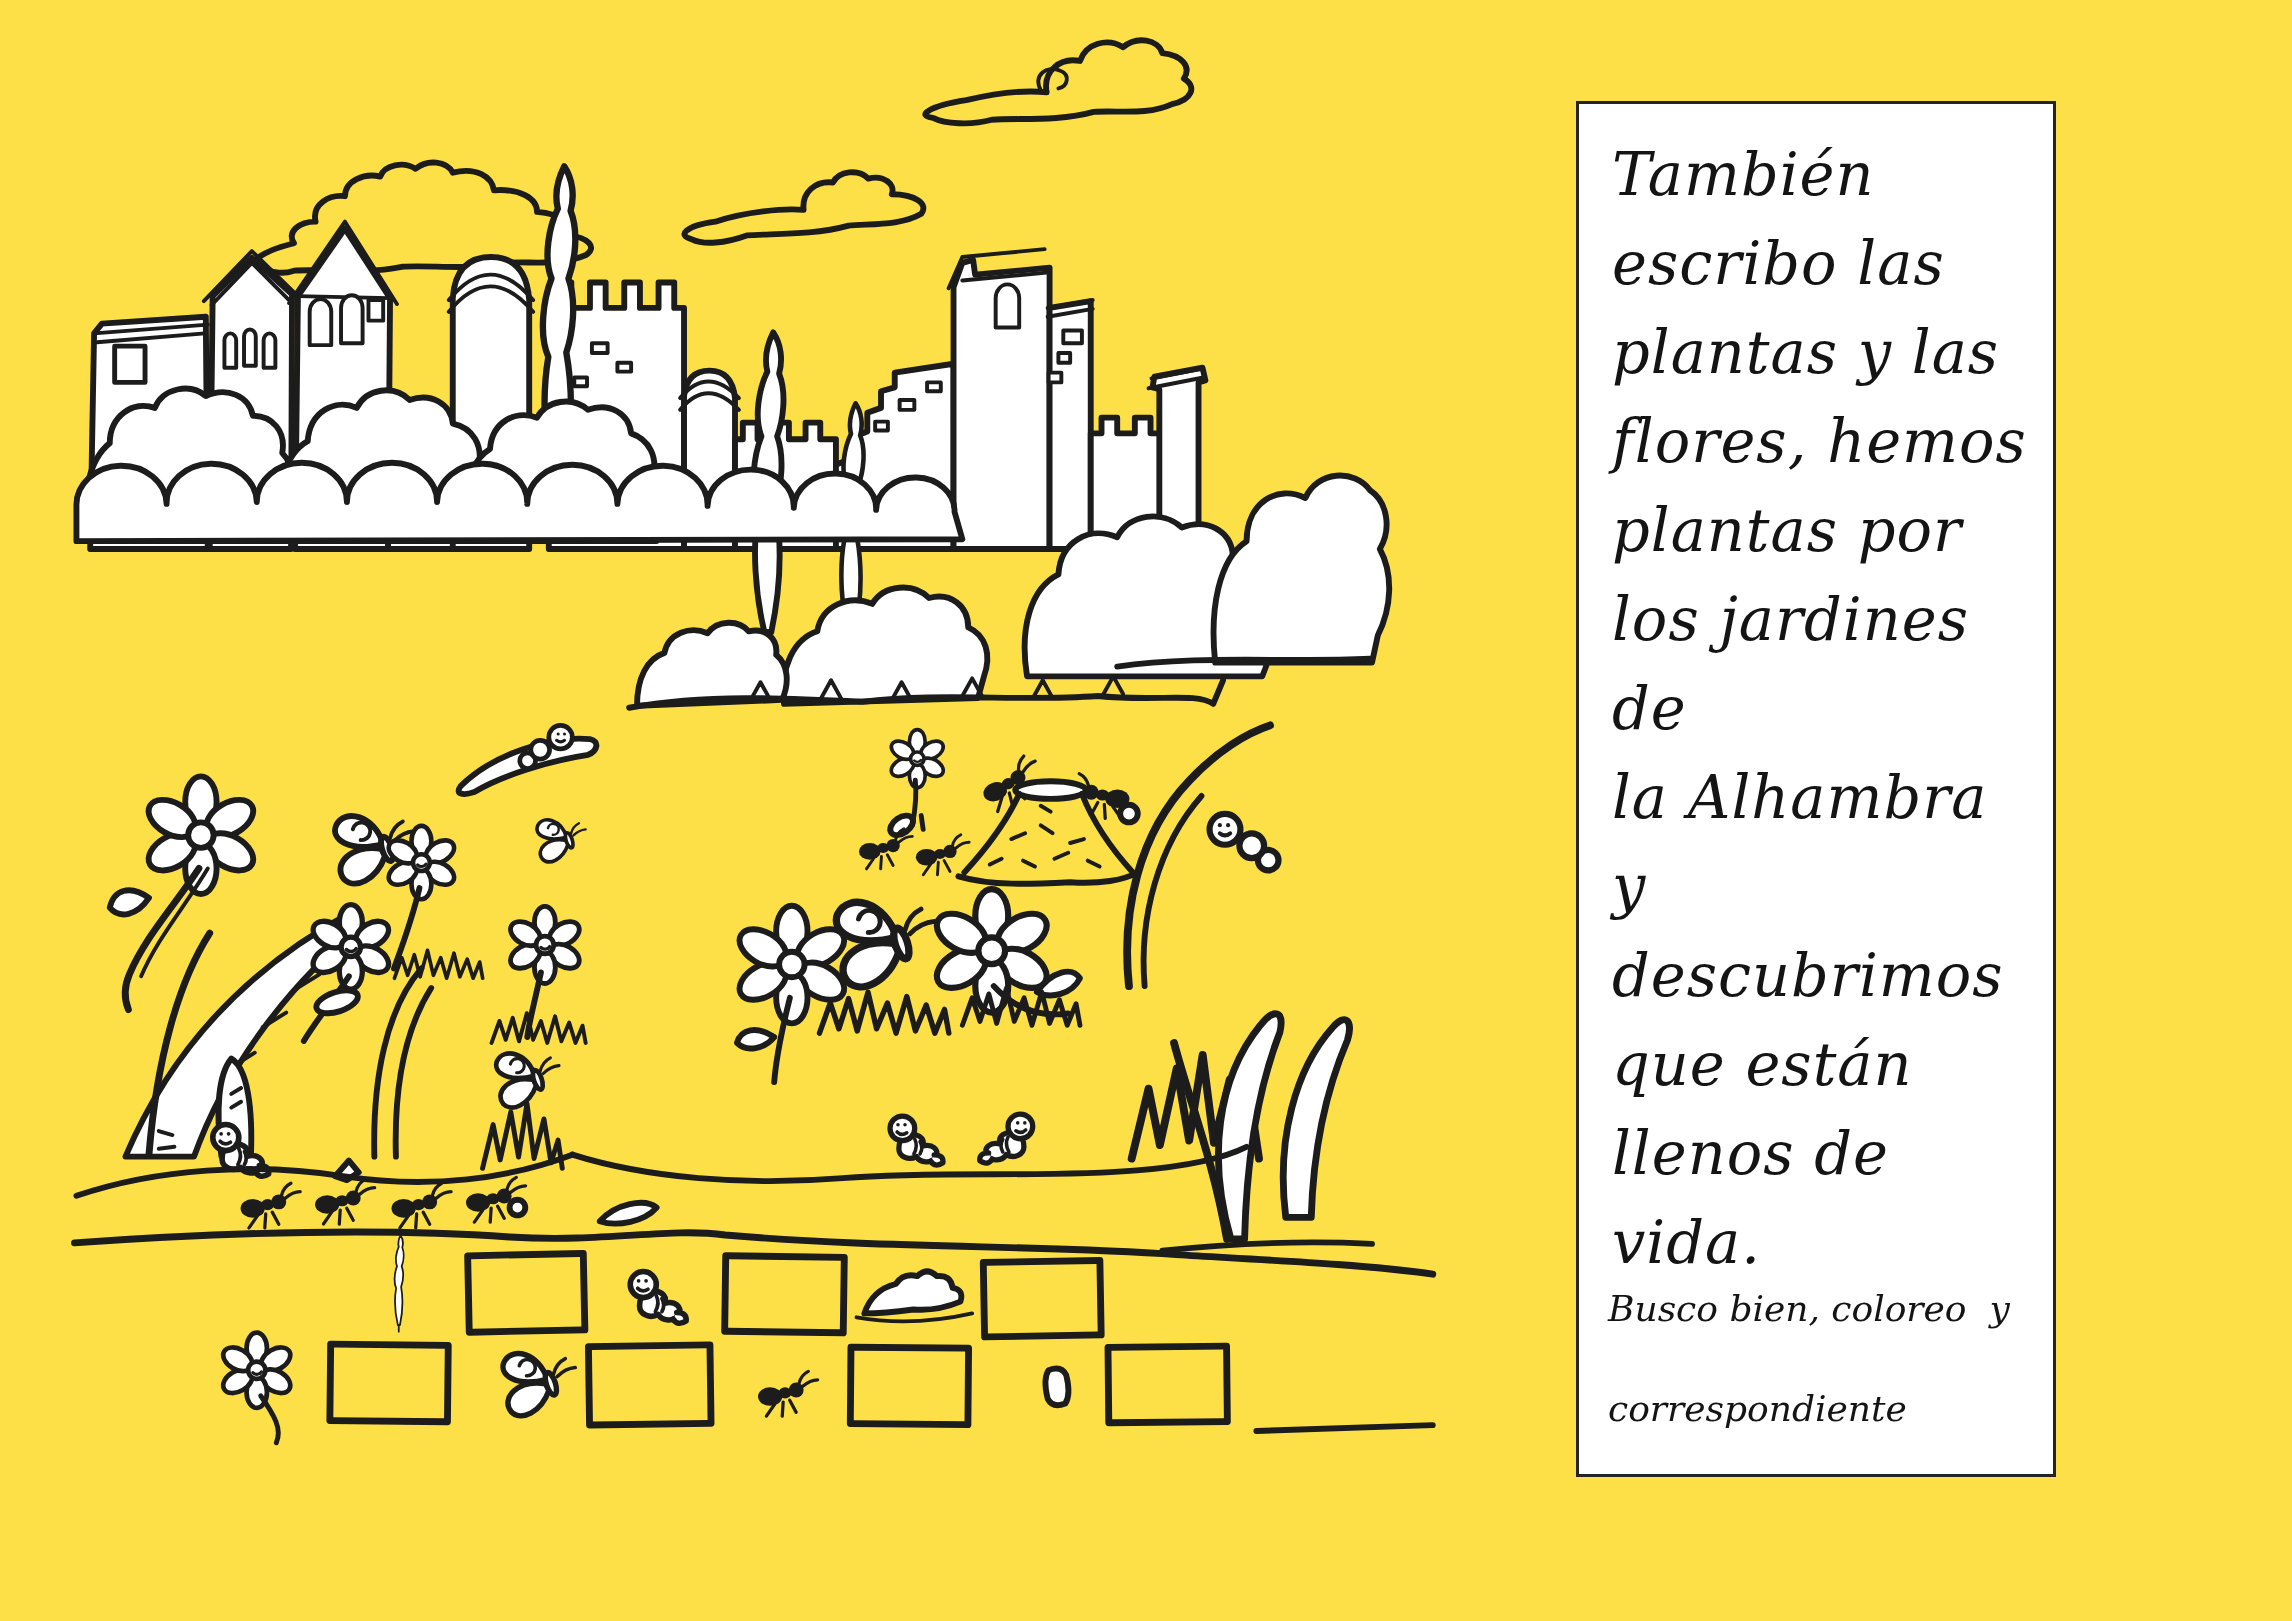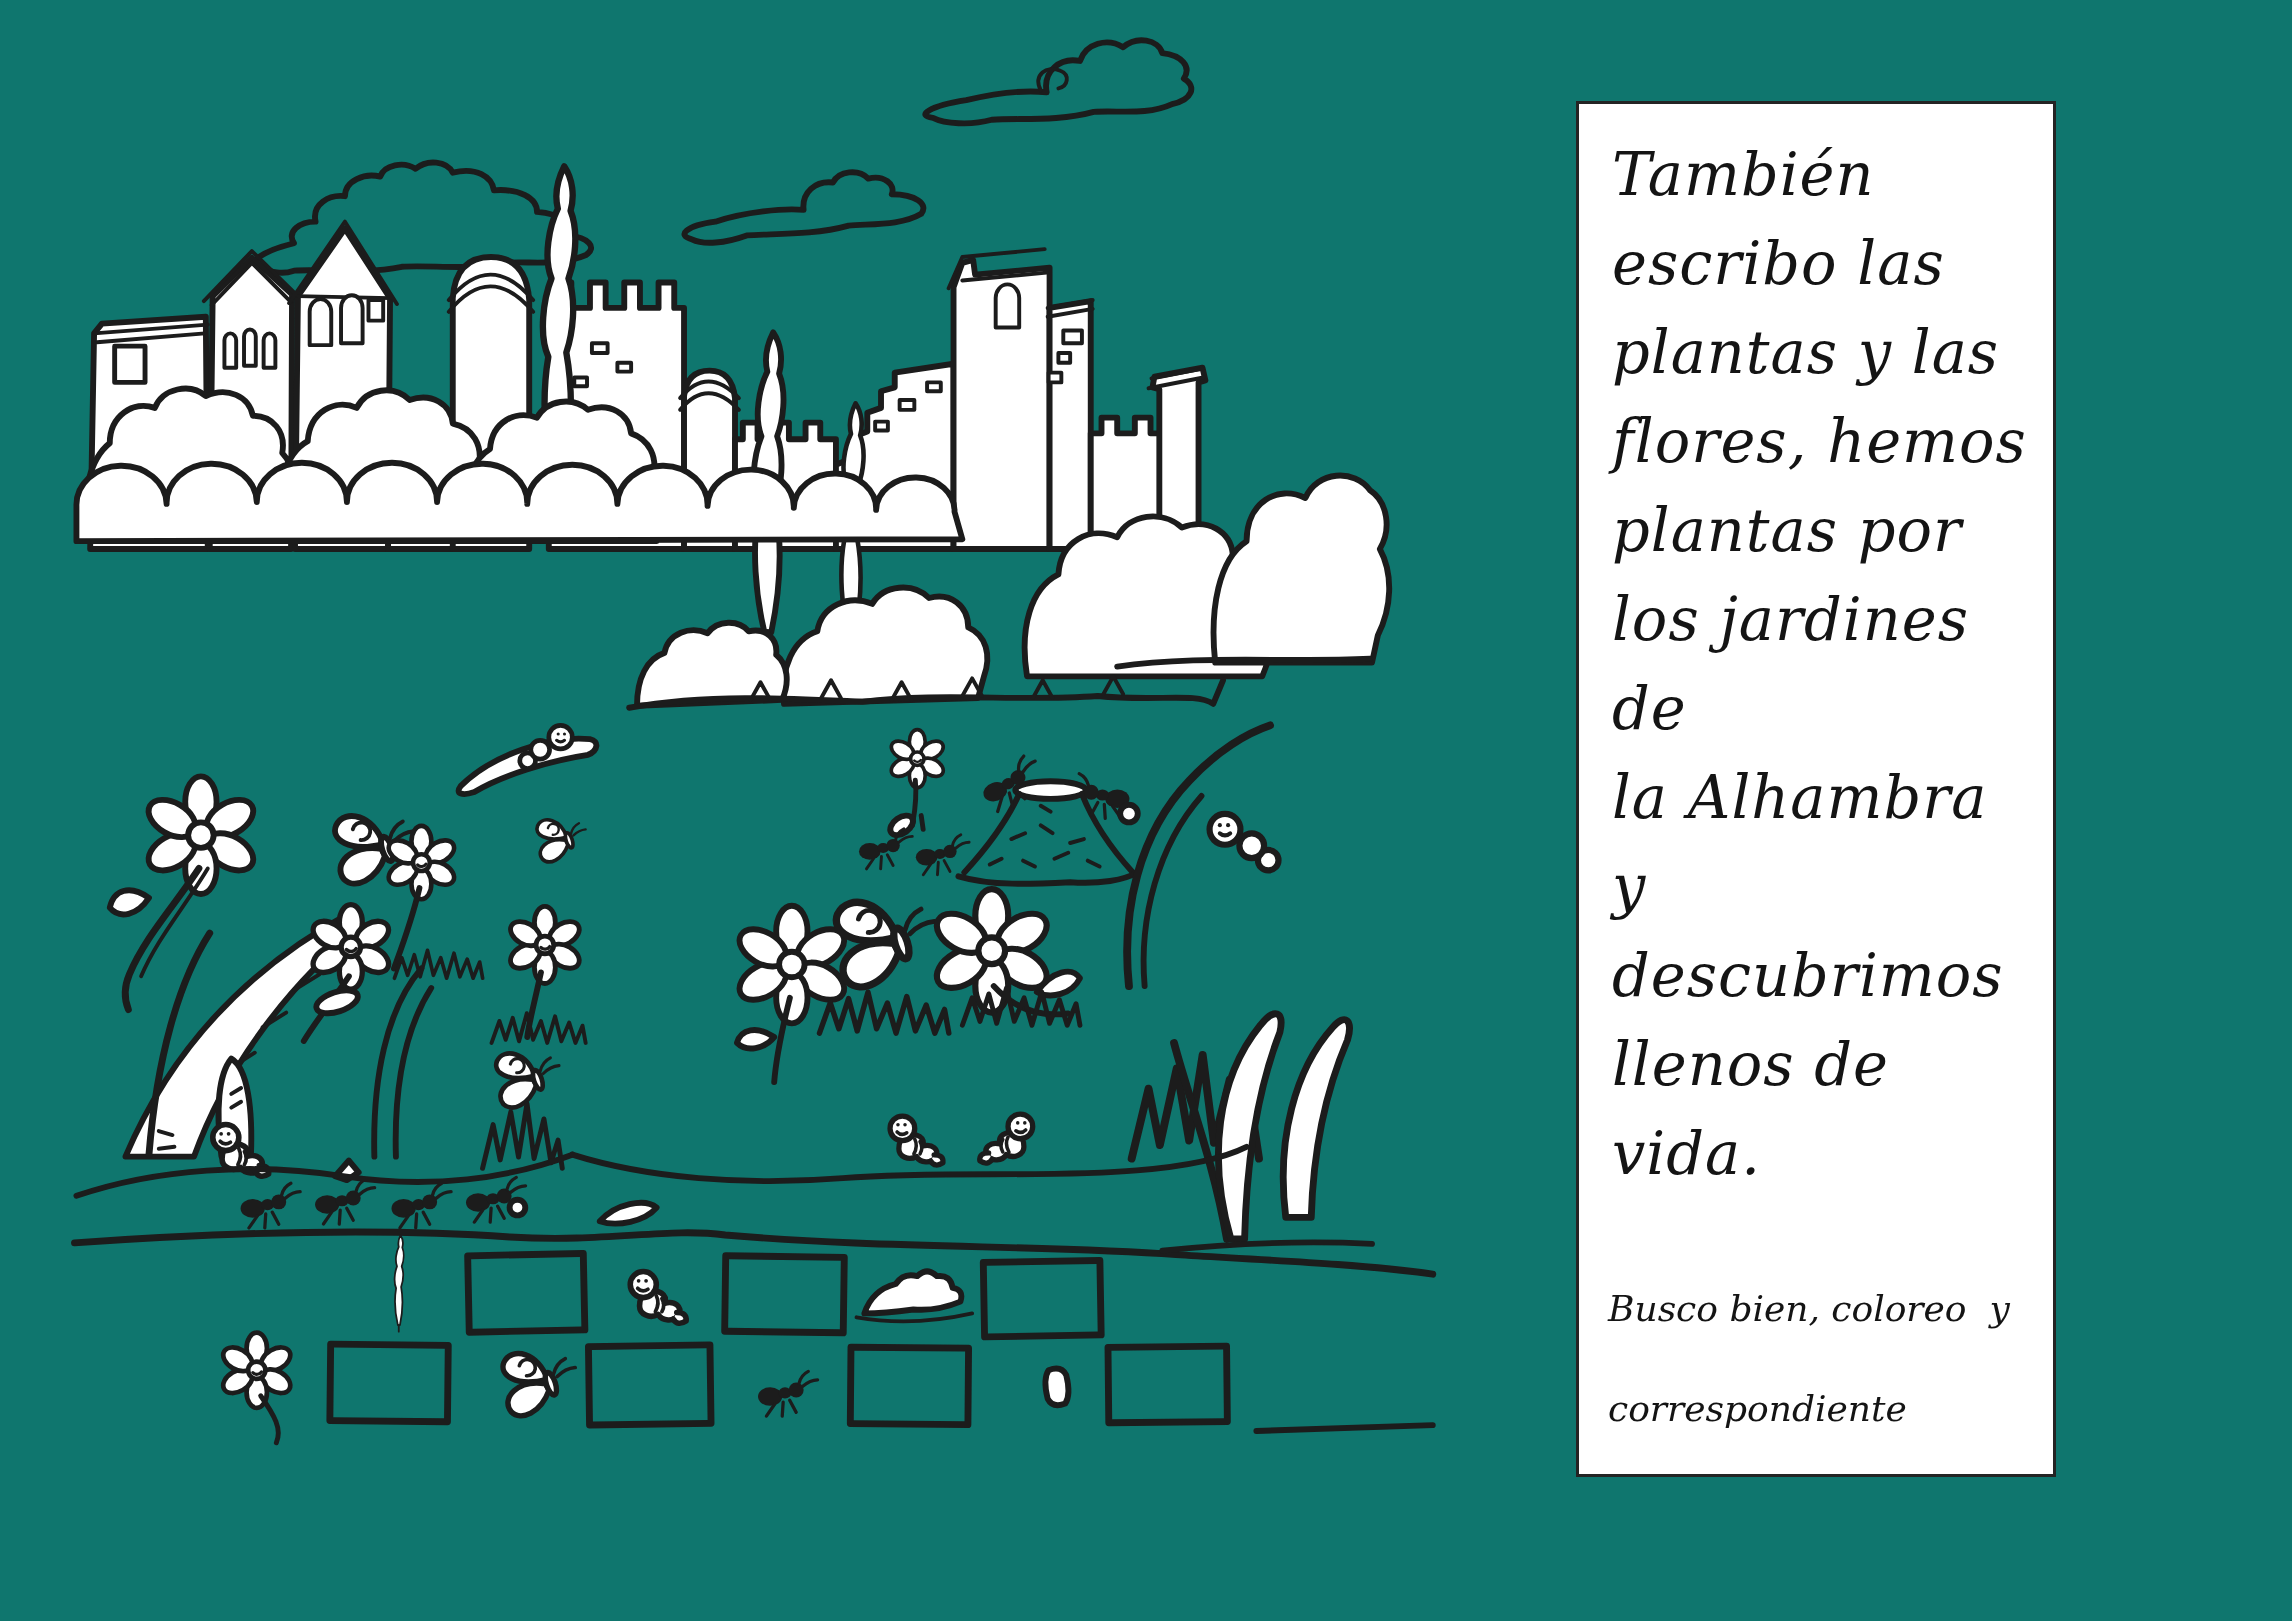--- a/index.html
+++ b/index.html
@@ -1,16 +1,16 @@
 <!DOCTYPE html>
 <html><head>
 <meta charset="utf-8">
 <style>
   html,body{margin:0;padding:0;background:#e8e8e8;}
-  .page{position:relative;width:2293px;height:1621px;background:#0f766e;overflow:hidden;
+  .page{position:relative;width:2293px;height:1621px;background:#fde047;overflow:hidden;
         font-family:"DejaVu Serif", serif;}
   .scene-svg{position:absolute;left:0;top:0;}
   .ln{fill:none;stroke:#1c1c1c;stroke-width:6;stroke-linecap:round;stroke-linejoin:round;}
   .fw{fill:#ffffff;}
   .blk{fill:#1c1c1c;stroke:none;}
   .thin{stroke-width:4;}
   .panel{position:absolute;left:1576px;top:101px;width:480px;height:1376px;
          border:3.9px solid #242424;box-sizing:border-box;background:#fff;}
   .story{position:absolute;left:33px;top:25.5px;right:15.7px;}
   .story-line{display:block;font-style:italic;font-size:59px;line-height:89px;color:#141414;
@@ -368,20 +368,21 @@
   <div class="panel">
     <div class="story">
       <span class="story-line">También</span>
       <span class="story-line">escribo las</span>
       <span class="story-line">plantas y las</span>
       <span class="story-line">flores, hemos</span>
       <span class="story-line">plantas por</span>
       <span class="story-line">los jardines de</span>
       <span class="story-line">la Alhambra</span>
       <span class="story-line">y descubrimos</span>
+      <span class="story-line">que están</span>
       <span class="story-line">llenos de vida.</span>
     </div>
     <div class="instr">
       <span class="instr-line">Busco bien, coloreo  y</span>
       <span class="instr-line">correspondiente</span>
     </div>
   </div>
 
 </div>
 

